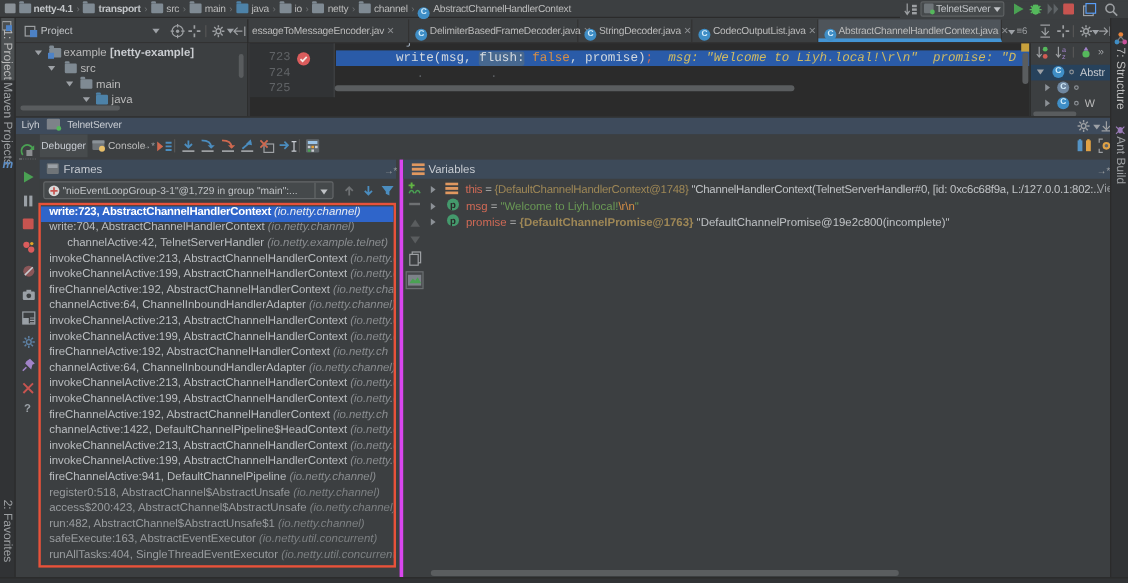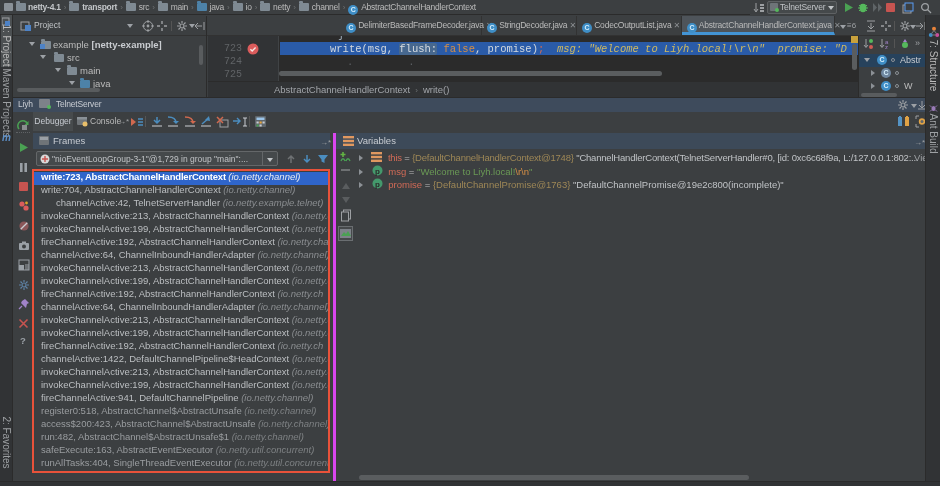--- a/index.html
+++ b/index.html
@@ -78,20 +78,21 @@
         <circle cx="6" cy="6" r="2" fill="none" stroke="#9da0a3" stroke-width="1.2"></circle>
         <path d="M6 1v2M6 9v2M1 6h2M9 6h2M2.5 2.5L4 4M9.5 2.5L8 4M2.5 9.5L4 8M9.5 9.5L8 8" stroke="#9da0a3" stroke-width="1.2"></path>
       </svg>
   <span class="a arrD" style="left:176px;top:8px;border-left-width:3px;border-right-width:3px;"></span>
   <svg class="a" style="left:181px;top:4px;" width="12" height="12">
         <path d="M10 2v8M8 6H1M4 3L1 6l3 3" stroke="#9da0a3" fill="none"></path>
       </svg>
 </div>
 
 <div class="a" style="left:208px;top:16px;width:732px;height:20px;overflow:hidden;">
+  <div class="tab" style="left:0px;width:133px;padding-left:2px;">essageToMessageEncoder.jav<span style="margin-left:2px;" class="x">✕</span></div>
   <div class="tab" style="left:133px;width:141px;"><span class="cicon">C</span> DelimiterBasedFrameDecoder.java <span class="x">✕</span></div>
   <div class="tab" style="left:274px;width:95px;"><span class="cicon">C</span> StringDecoder.java <span class="x">✕</span></div>
   <div class="tab" style="left:369px;width:105px;"><span class="cicon" style="background:#3f8ec6;">C</span> CodecOutputList.java <span class="x">✕</span></div>
   <div class="tab" style="left:474px;width:153px;background:#4e545a;border-bottom:3px solid #4394d4;"><span class="cicon">C</span> AbstractChannelHandlerContext.java <span class="x">✕</span></div>
   <span class="a arrD" style="left:632px;top:9px;border-left-width:3px;border-right-width:3px;"></span>
   <span class="a" style="left:639px;top:5px;color:#9da0a3;font-size:8px;">≡6</span>
   <svg class="a" style="left:657px;top:4px;" width="12" height="12">
         <path d="M2 1h8M6 3v6M3 6l3 3 3-3M2 11h8" stroke="#9da0a3" fill="none"></path>
       </svg>
   <svg class="a" style="left:672px;top:4px;" width="12" height="12">
@@ -124,21 +125,20 @@
   <div class="a mono" style="left:8px;top:7px;width:26px;text-align:right;color:#606366;font-size:10px;">723</div>
   <div class="a mono" style="left:8px;top:20px;width:26px;text-align:right;color:#606366;font-size:10px;">724</div>
   <div class="a mono" style="left:8px;top:33px;width:26px;text-align:right;color:#606366;font-size:10px;">725</div>
   <svg class="a" style="left:39px;top:7px;" width="12" height="12">
         <circle cx="6" cy="6" r="5.5" fill="#db5c5c"></circle>
         <path d="M3.4 6.2l1.8 1.8 3.4-3.6" stroke="#f5e8e3" stroke-width="1.4" fill="none"></path>
       </svg>
   <div class="a mono" style="left:122px;top:7px;font-size:10.5px;color:#d2d8de;white-space:pre;">write(msg, <span style="background:#47688f;border-radius:2px;color:#d7dce1;">flush:</span> <span style="color:#d78f46">false</span>, promise)<span style="color:#cf6a56">;</span>  <span style="font-style:italic;color:#d0ba62;">msg: "Welcome to Liyh.local!\r\n"  promise: "D</span></div>
   <div class="a mono" style="left:139px;top:20px;color:#5a5e62;font-size:10.5px;">.<span style="margin-left:55px;">.</span></div>
   <div class="a" style="left:71px;top:35px;width:383px;height:5px;background:#5a5d5f;border-radius:2.5px;"></div>
-  <div class="a" style="left:0;top:45px;width:650px;height:16px;background:#313335;border-top:1px solid #2b2b2b;line-height:15px;"><span style="margin-left:66px;color:#a2a5aa;">AbstractChannelHandlerContext</span><span class="crumbsep" style="padding:0 5px;">›</span><span style="color:#a2a5aa;">write()</span></div>
   <div class="a" style="left:643px;top:0px;width:7px;height:7px;background:#c8a13c;"></div>
   <div class="a" style="left:644px;top:8px;width:5px;height:26px;background:#5a5d5f;border-radius:2.5px;"></div>
 </div>
 
 <div class="a" style="left:858px;top:36px;width:67px;height:61px;background:#3c3f41;border-left:1px solid #2b2b2b;overflow:hidden;font-size:9px;">
   <svg class="a" style="left:4px;top:2px;" width="13" height="12">
         <path d="M3 1v8M1 7l2 2.5L5 7" stroke="#9da0a3" fill="none"></path>
         <circle cx="8" cy="3" r="2" fill="#55b85c"></circle>
         <circle cx="8" cy="9" r="2" fill="#d05c54"></circle>
       </svg>
@@ -449,21 +449,21 @@
             <text x="3" y="8.5" font-size="8" fill="#2b2b2b" font-weight="bold">p</text>
           </svg>
       <span style="color:#d16a56;">msg</span> = <span style="color:#6a9955;">"Welcome to Liyh.local!<span style="color:#d78f46;">\r\n</span>"</span>
     </div>
     <div class="a" style="left:20px;top:44px;width:575px;height:13px;white-space:nowrap;overflow:hidden;line-height:13px;">
       <span class="arrR" style="margin-left:3px;"></span>
       <svg style="margin:1px 3px -1px 6px;" width="11" height="11">
             <circle cx="5.5" cy="5.5" r="5" fill="#44996c"></circle>
             <text x="3" y="8.5" font-size="8" fill="#2b2b2b" font-weight="bold">p</text>
           </svg>
-      <span style="color:#d16a56;">promise</span> = <span style="color:#9e8756;">{DefaultChannelPromise@1763}</span> <span style="color:#c0c3c6;">"DefaultChannelPromise@19e2c800(incomplete)"</span>
+      <span style="color:#d16a56;">promise</span> = <span style="color:#9e8756;font-weight:bold;">{DefaultChannelPromise@1763}</span> <span style="color:#c0c3c6;">"DefaultChannelPromise@19e2c800(incomplete)"</span>
     </div>
     <div class="a" style="left:23px;top:342px;width:390px;height:5px;background:#5a5d5f;border-radius:2.5px;"></div>
   </div>
 </div>
 
 <div class="a" style="left:0;top:15px;width:13px;height:466px;background:#313335;border-right:1px solid #2b2b2b;">
   <div class="a" style="left:1px;top:0px;width:11px;height:52px;background:#4c5052;"></div>
   <svg class="a" style="left:2px;top:2px;" width="9" height="9">
         <rect x="0" y="1" width="7" height="7" fill="none" stroke="#9da0a3"></rect>
         <rect x="3" y="4" width="5" height="5" fill="#4d82c6"></rect>

